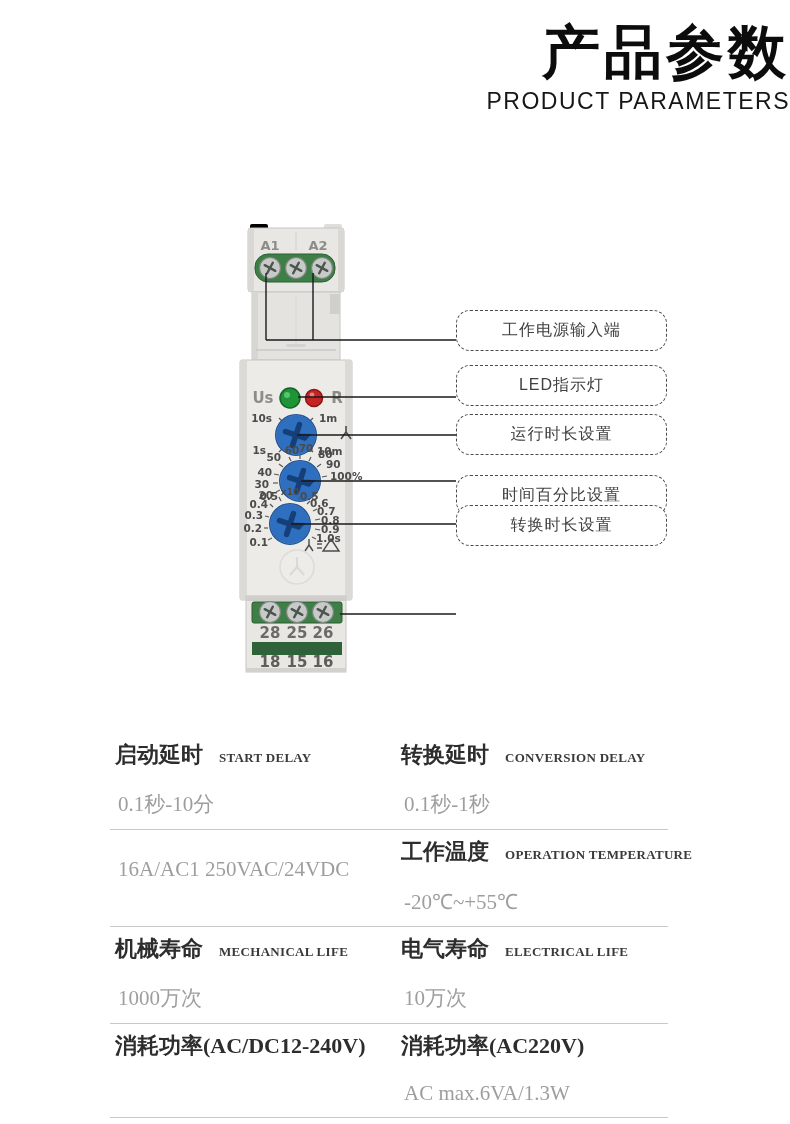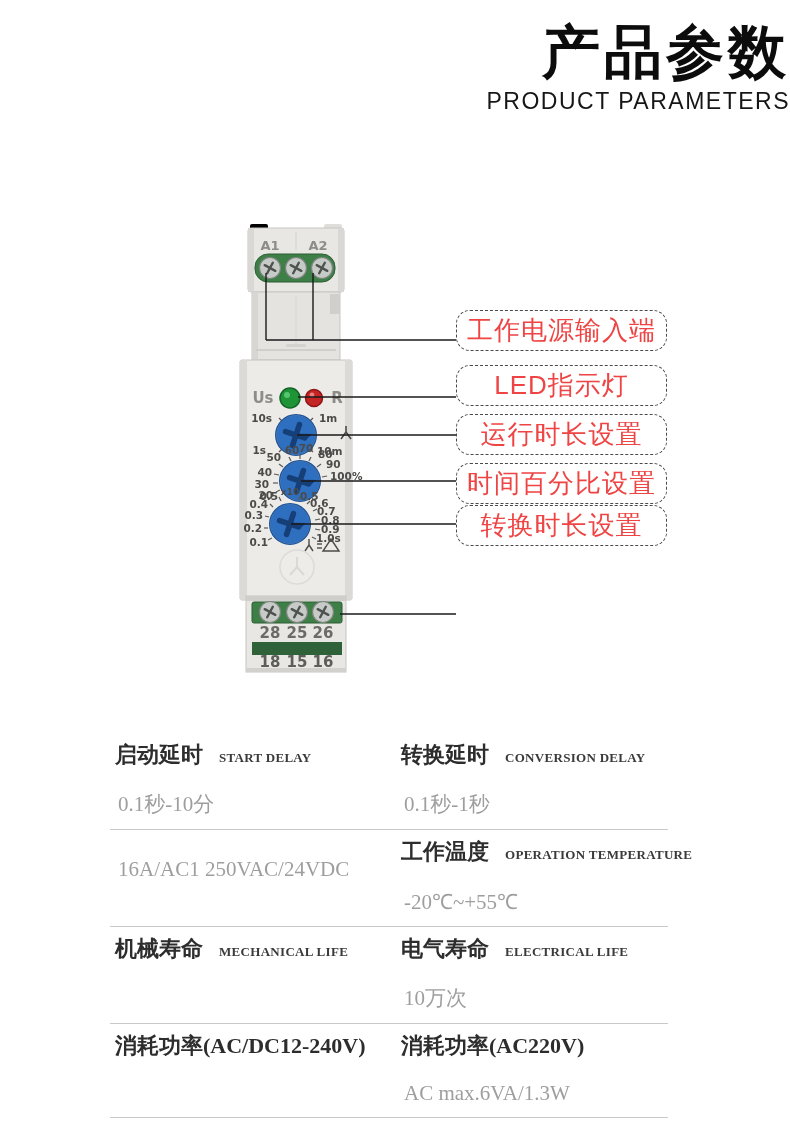--- a/index.html
+++ b/index.html
@@ -18,21 +18,21 @@
     margin-top:4px; font-size:23px; font-weight:500; color:#161616;
     letter-spacing:1.5px;
   }
   
   .figure { position:absolute; left:0; top:200px; width:790px; height:480px; }
   .figure svg { position:absolute; left:0; top:0; }
   .callout {
     position:absolute; left:456px; width:211px; height:41px; box-sizing:border-box;
     border:1.5px dashed #4a4a4a; border-radius:14px; background:#ffffff;
     display:flex; align-items:center; justify-content:center;
-    font-size:26px; color:#ef4444; letter-spacing:1px;
+    font-size:16px; color:#404040; letter-spacing:1px;
   }
   
   text { font-family:"DejaVu Sans","Liberation Sans",sans-serif; }
   .face-lbl { font-size:15px; font-weight:700; fill:#8d8c89; }
   .term-lbl { font-size:13px; font-weight:700; fill:#8d8c89; }
   .dlbl  { font-size:10.5px; font-weight:700; fill:#4b4b49; }
   .dlbl-sm { font-size:9px; font-weight:700; fill:#4b4b49; }
   .num-lbl { font-size:15px; font-weight:700; fill:#6b6b68; }
   .num-lbl2 { font-size:15px; font-weight:700; fill:#5d5d5a; }
   
@@ -234,21 +234,21 @@
 
     <div class="callout" style="top:110px">
       <span>工作电源输入端</span>
     </div>
     <div class="callout" style="top:165px">
       <span>LED指示灯</span>
     </div>
     <div class="callout" style="top:214px">
       <span>运行时长设置</span>
     </div>
-    <div class="callout" style="top:263px">
+    <div class="callout" style="top:275px">
       <span>时间百分比设置</span>
     </div>
     <div class="callout" style="top:305px">
       <span>转换时长设置</span>
     </div>
   </div>
 
   <div class="specs">
     <div class="spec-row">
       <div class="spec-cell">
@@ -279,20 +279,21 @@
         <div class="spec-value">-20℃~+55℃</div>
       </div>
     </div>
 
     <div class="spec-row">
       <div class="spec-cell">
         <div class="spec-name">
           <span class="spec-zh">机械寿命</span>
           <span class="spec-en">MECHANICAL LIFE</span>
         </div>
+        <div class="spec-value">1000万次</div>
       </div>
       <div class="spec-cell">
         <div class="spec-name">
           <span class="spec-zh">电气寿命</span>
           <span class="spec-en">ELECTRICAL LIFE</span>
         </div>
         <div class="spec-value">10万次</div>
       </div>
     </div>
 

